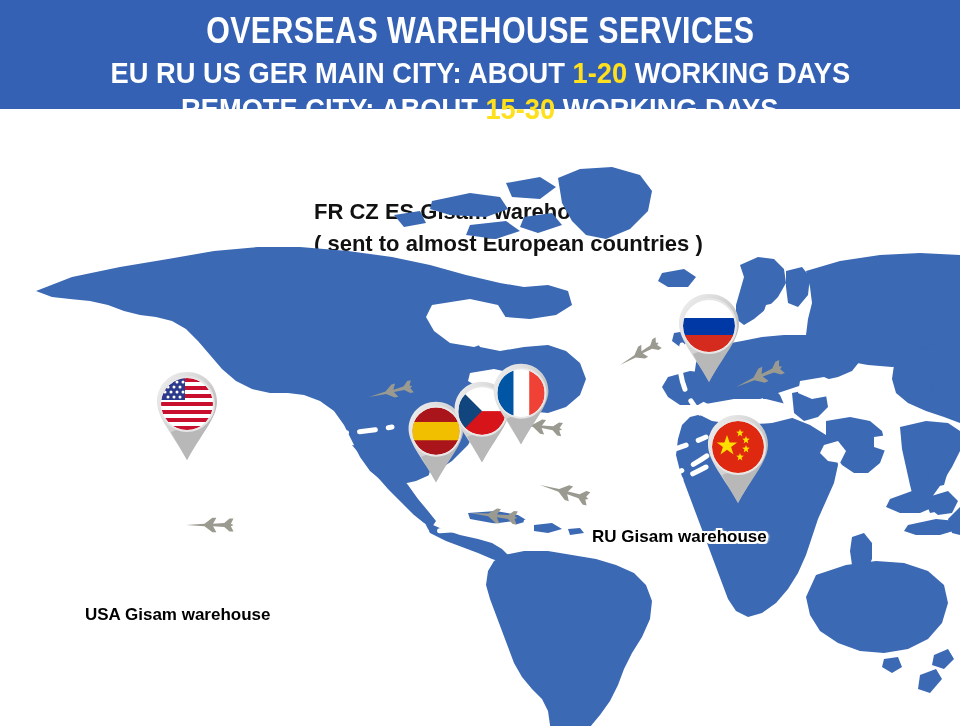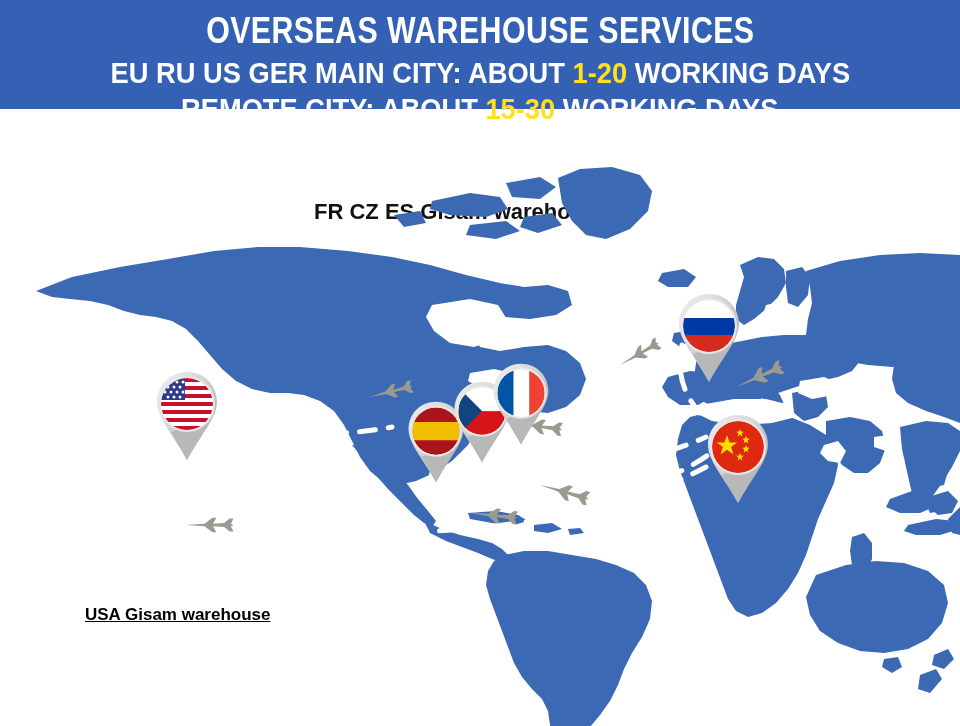--- a/index.html
+++ b/index.html
@@ -60,34 +60,35 @@
 
   .map-label{
     position:absolute;
     font-size:17px;font-weight:bold;color:#000000;
     white-space:nowrap;
     text-shadow:
       -2px -2px 0 #fff, 2px -2px 0 #fff, -2px 2px 0 #fff, 2px 2px 0 #fff,
       -2px 0 0 #fff, 2px 0 0 #fff, 0 -2px 0 #fff, 0 2px 0 #fff,
       -3px 0 2px #fff, 3px 0 2px #fff;
   }
-  #label-usa{left:85px;top:450px;text-decoration:underline;}
+  #label-usa{left:85px;top:450px;}
   #label-ru{left:592px;top:372px;}
 </style>
 </head>
 <body>
 
 <div id="banner">
   <div id="banner-title">OVERSEAS WAREHOUSE SERVICES</div>
   <div class="banner-line" id="banner-line1"><span>EU RU US GER  MAIN CITY: ABOUT </span><span class="hl">1-20</span><span> WORKING DAYS</span></div>
   <div class="banner-line" id="banner-line2"><span>REMOTE CITY: ABOUT </span><span class="hl">15-30</span><span> WORKING DAYS</span></div>
 </div>
 
 <div id="eu-note">
   <div>FR CZ ES Gisam warehouse</div>
+  <div>( sent to almost European countries )</div>
 </div>
 
 <div id="map-wrap">
 
   <svg id="map-svg" viewBox="0 0 960 571" xmlns="http://www.w3.org/2000/svg">
     <defs>
       <g id="plane-glyph">
         <path d="M0,0 L28,-2 L40,-11 L46,-11 L41,-2 L58,-3 L66,-10 L72,-10 L68,-2 L72,0 L68,2 L72,10 L66,10 L58,3 L41,2 L46,11 L40,11 L28,2 L0,0 Z"></path>
       </g>
     </defs>
@@ -371,14 +372,15 @@
           <polygon points="43,23 44,25.6 46.8,25.8 44.6,27.6 45.3,30.4 43,28.8 40.7,30.4 41.4,27.6 39.2,25.8 42,25.6"></polygon>
           <polygon points="43,32 44,34.6 46.8,34.8 44.6,36.6 45.3,39.4 43,37.8 40.7,39.4 41.4,36.6 39.2,34.8 42,34.6"></polygon>
           <polygon points="37,40 38,42.6 40.8,42.8 38.6,44.6 39.3,47.4 37,45.8 34.7,47.4 35.4,44.6 33.2,42.8 36,42.6"></polygon>
         </g>
       </g>
       <circle cx="35" cy="34" r="27" fill="none" stroke="#e6e6e6" stroke-width="2"></circle>
     </svg>
   </div>
 
   <div class="map-label" id="label-usa">USA Gisam warehouse</div>
+  <div class="map-label" id="label-ru">RU Gisam warehouse</div>
 
 </div>
 
 </body></html>

